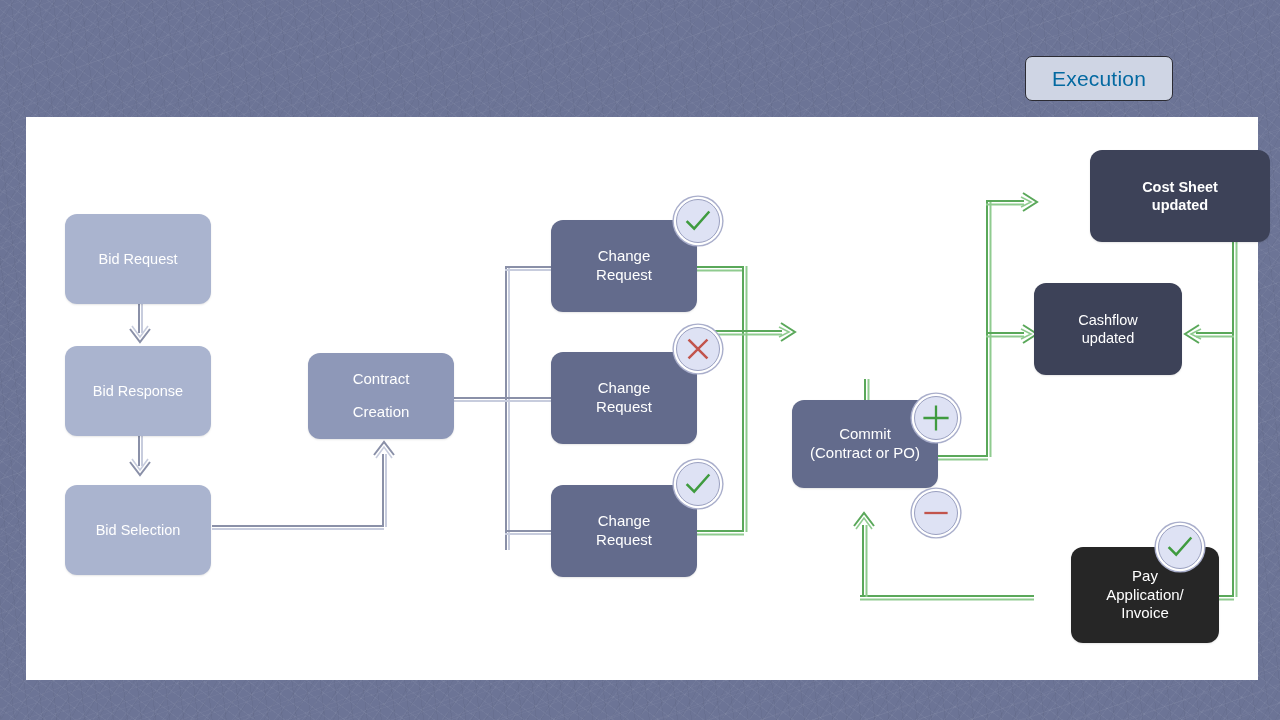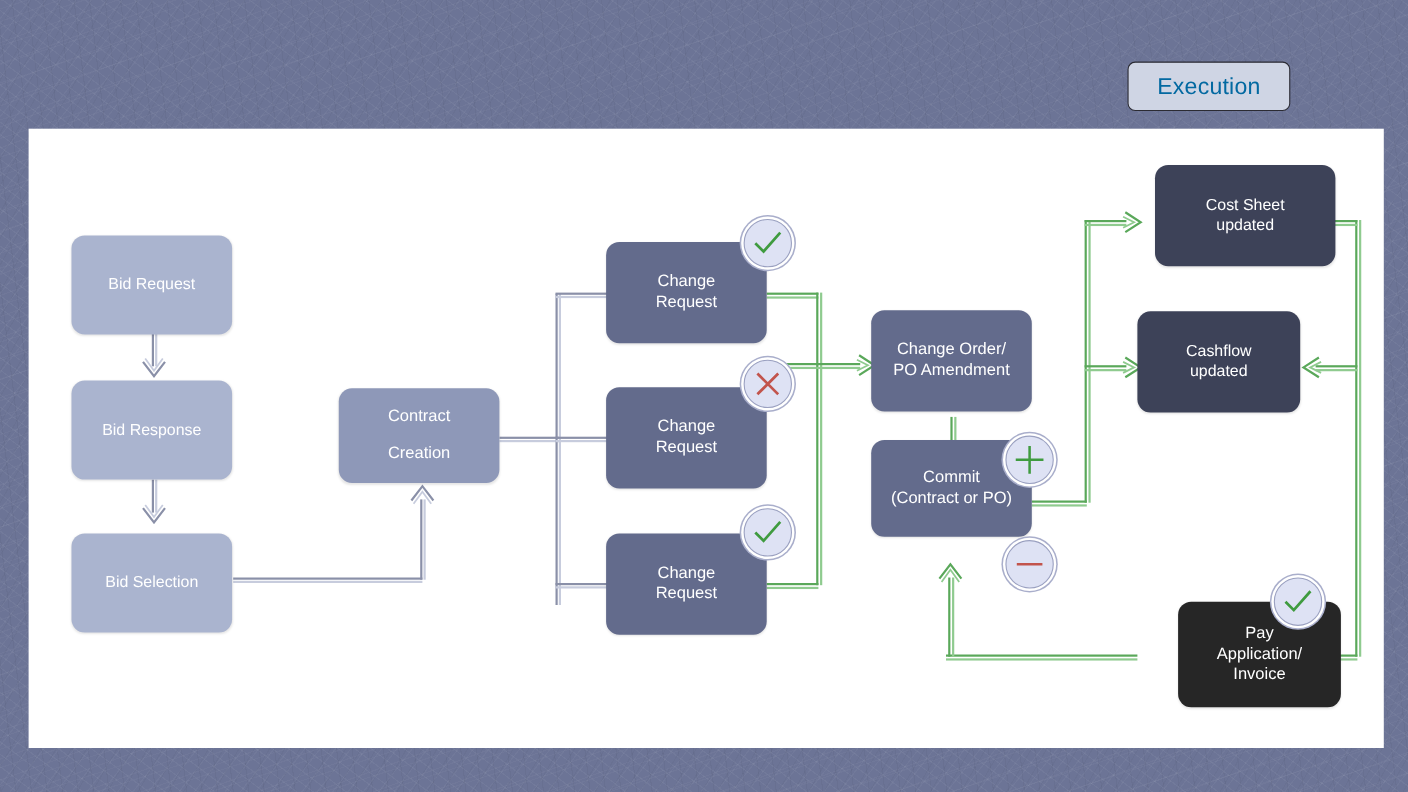--- a/index.html
+++ b/index.html
@@ -225,41 +225,37 @@
     <div class="node lvl-dark" style="left:525px; top:368px; width:146px; height:92px;">
       <span class="ln">Change</span>
       <span class="ln">Request</span>
     </div>
     <div class="badge" style="left:650px; top:345px;">
       <svg viewBox="0 0 44 44">
         <path d="M11 23 L18 30 L33 13" fill="none" stroke="#3f9b3f" stroke-width="2.6" stroke-linecap="square"></path>
       </svg>
     </div>
 
-    <div class="node lvl-dark" style="left:766px; top:165px; width:146px; height:92px;">
-      <span class="ln">Change Order/</span>
-      <span class="ln">PO Amendment</span>
-    </div>
 
     <div class="node lvl-dark" style="left:766px; top:283px; width:146px; height:88px;">
       <span class="ln">Commit</span>
       <span class="ln">(Contract or PO)</span>
     </div>
     <div class="badge" style="left:888px; top:279px;">
       <svg viewBox="0 0 44 44">
         <path d="M22 10 L22 34 M10 22 L34 22" fill="none" stroke="#3f9b3f" stroke-width="2.4" stroke-linecap="square"></path>
       </svg>
     </div>
     <div class="badge" style="left:888px; top:374px;">
       <svg viewBox="0 0 44 44">
         <path d="M11 22 L33 22" fill="none" stroke="#c2544c" stroke-width="2.4" stroke-linecap="square"></path>
       </svg>
     </div>
 
-    <div class="node lvl-navy" style="left:1024px; top:33px; width:164px; height:92px;">
+    <div class="node lvl-navy" style="left:1064px; top:33px; width:180px; height:92px;font-weight:bold;">
       <span class="ln">Cost Sheet</span>
       <span class="ln">updated</span>
     </div>
 
     <div class="node lvl-navy" style="left:1008px; top:166px; width:148px; height:92px;">
       <span class="ln">Cashflow</span>
       <span class="ln">updated</span>
     </div>
 
     <div class="node lvl-black" style="left:1008px; top:430px; width:148px; height:96px;">

